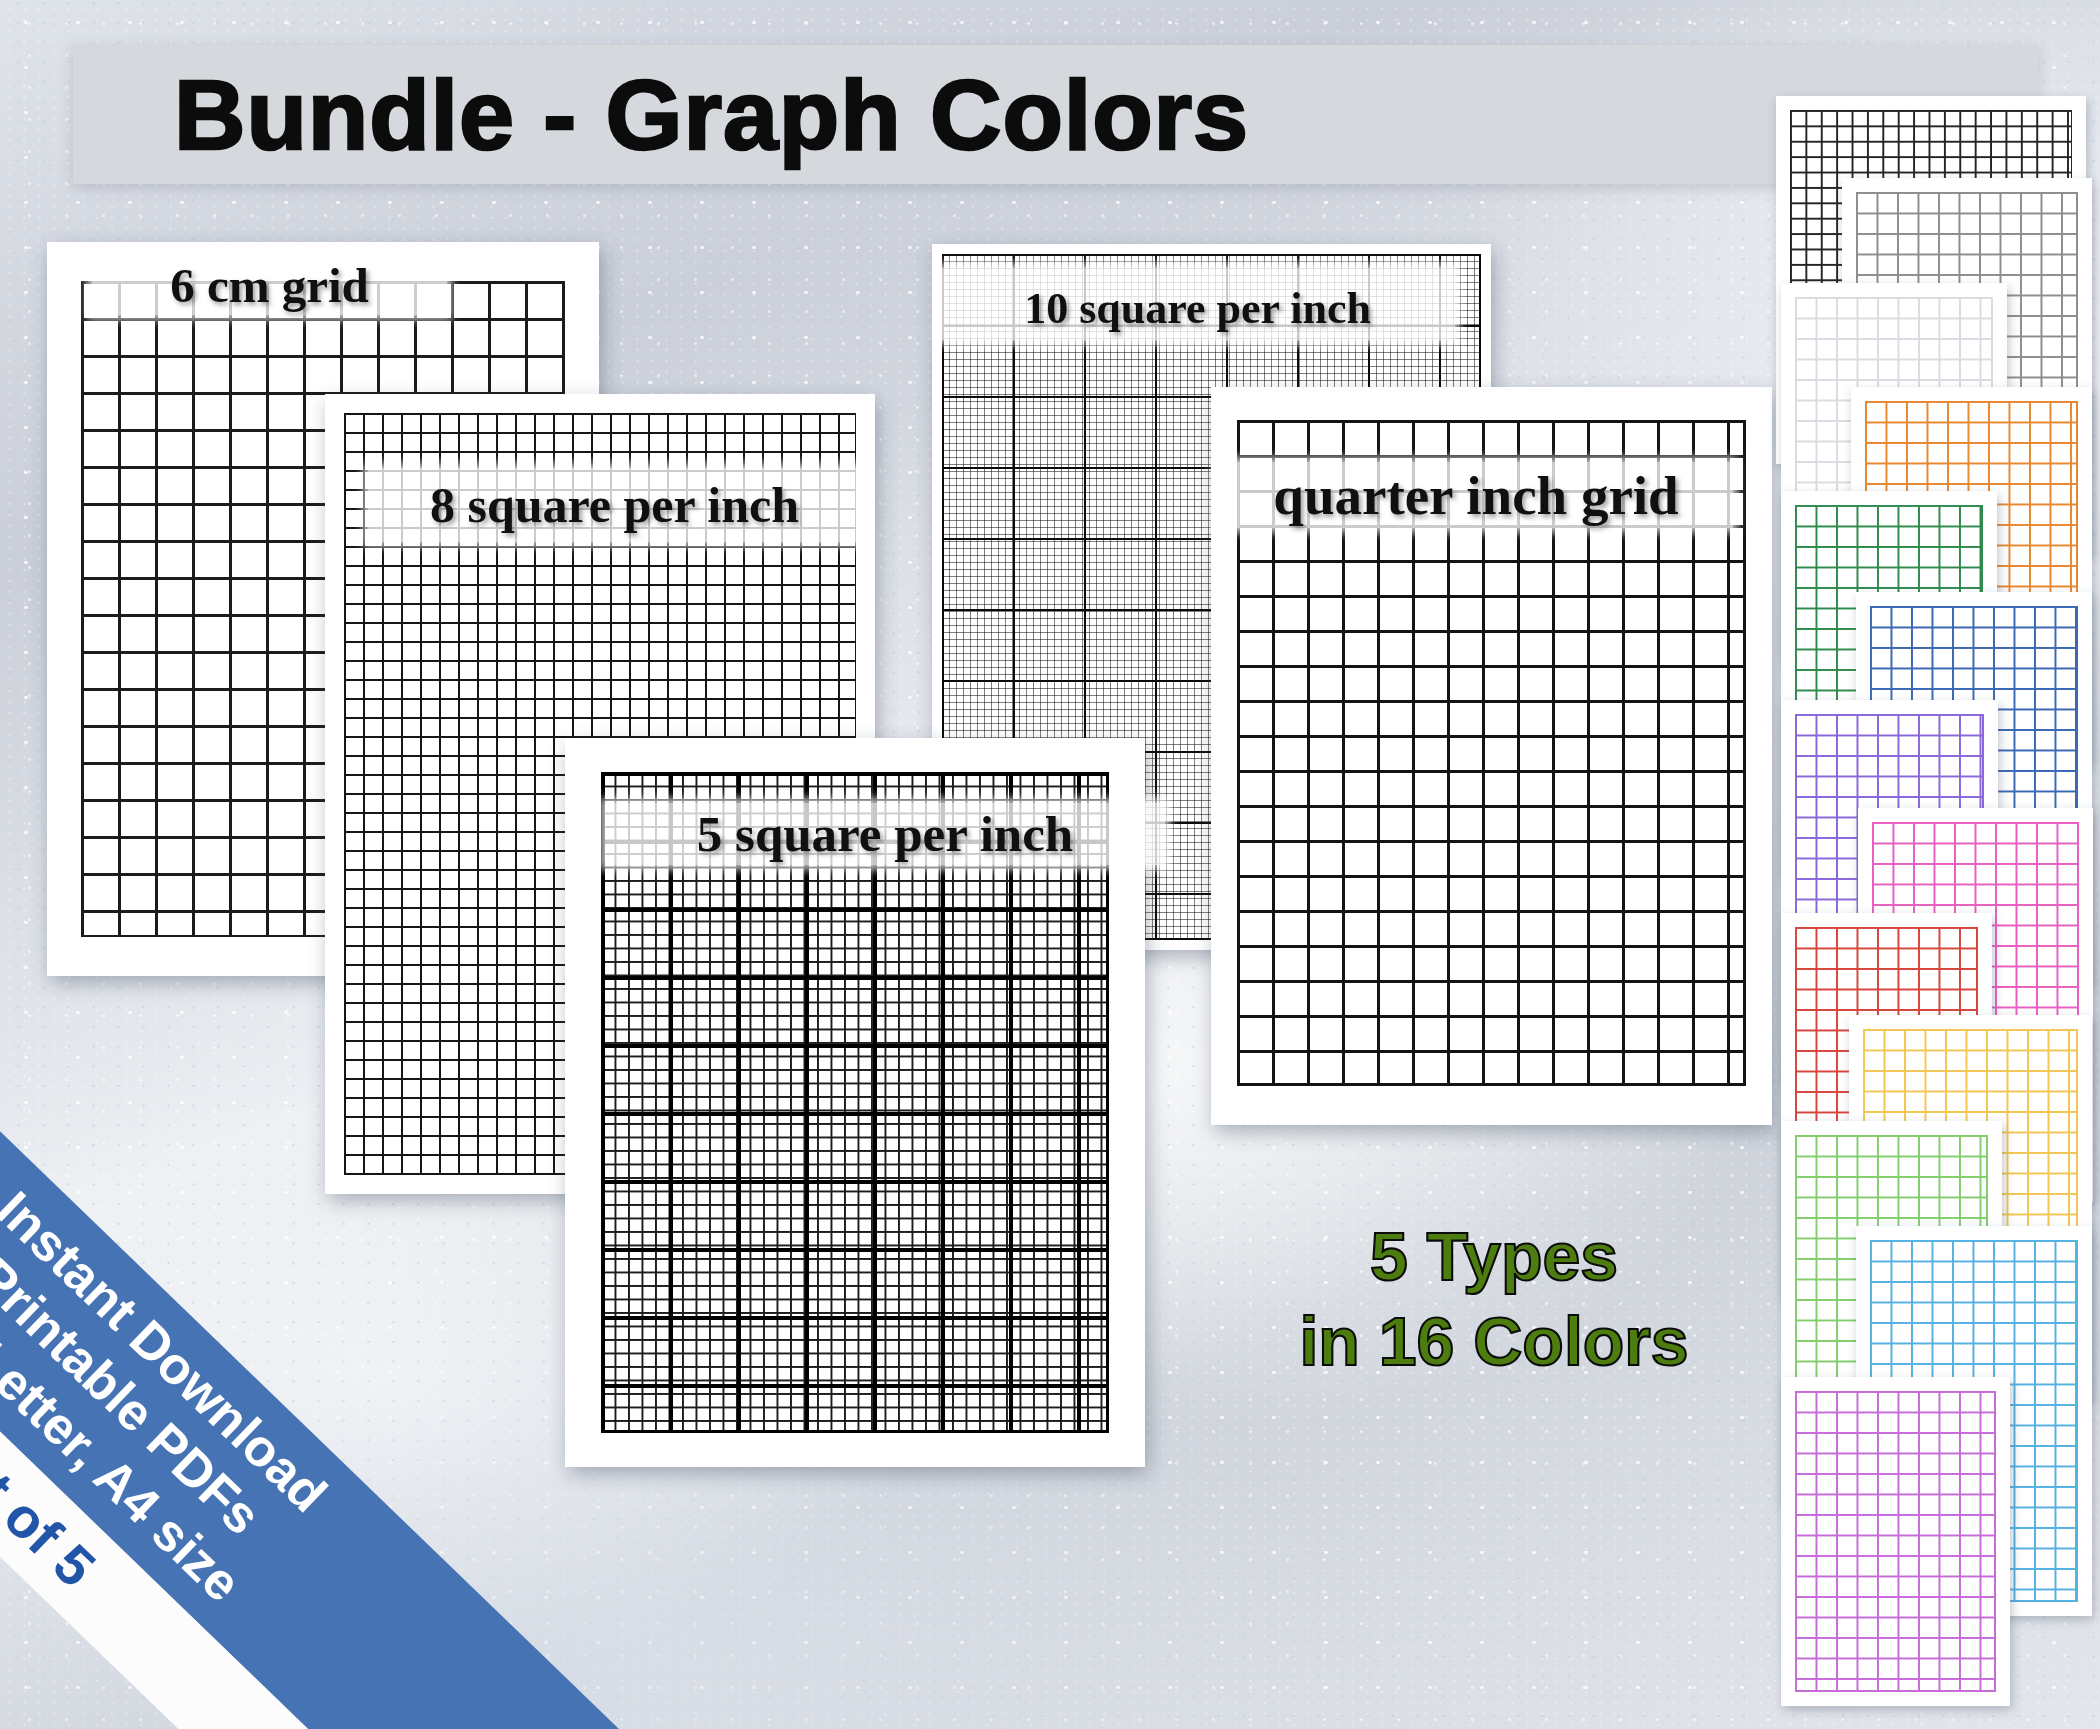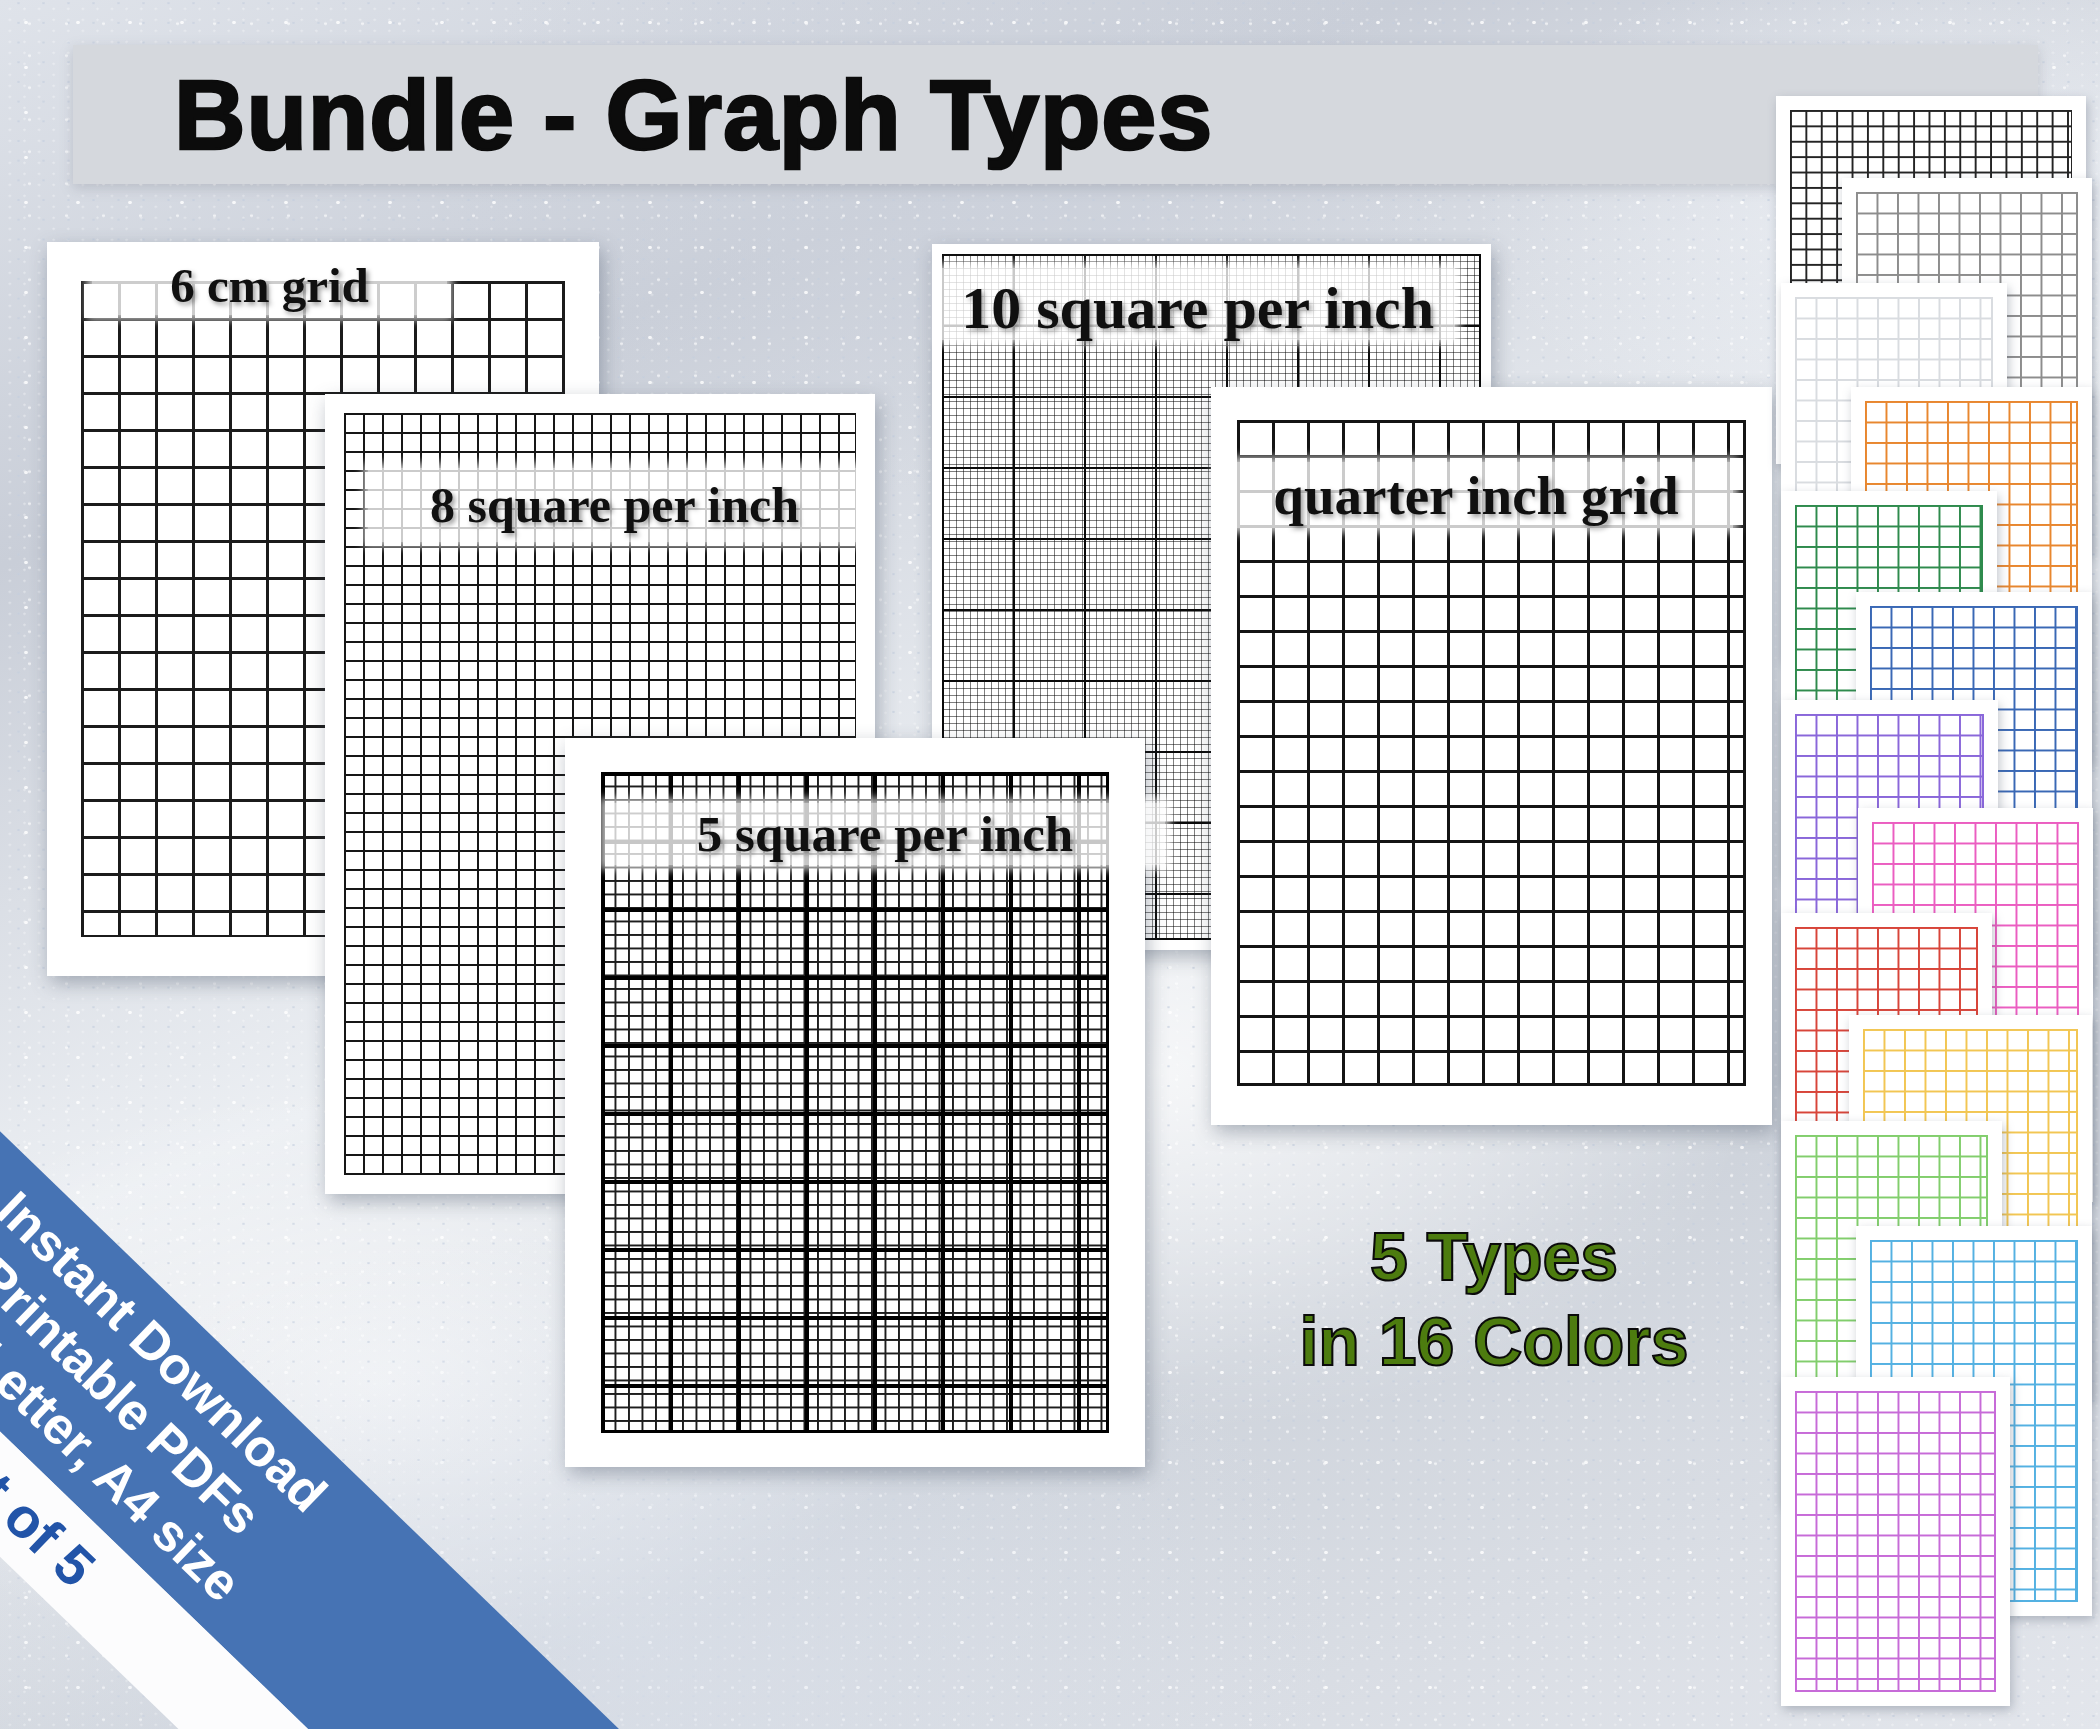--- a/index.html
+++ b/index.html
@@ -61,21 +61,21 @@
   
   .p2{left:325px;top:394px;width:550px;height:800px;z-index:4;}
   .p2 .grid{inset:19px;--g:#161616;--lw:1.7px;--cell:19px;}
   .p2 .band{left:43px;top:74px;width:493px;height:74px;}
   .p2 .band span{font-size:50px;}
   
   .p3{left:932px;top:244px;width:559px;height:706px;z-index:5;}
   .p3 .grid{inset:10.3px;--g:rgba(0,0,0,.5);--lw:0.9px;--cell:7px;
             --gM:#0a0a0a;--lwM:2.1px;--cellM:71px;}
   .p3 .band{left:8.6px;top:24px;width:514px;height:72px;}
-  .p3 .band span{font-size:60px;margin-top:8px;}
+  .p3 .band span{font-size:44px;margin-top:8px;}
   
   .p4{left:1211px;top:387px;width:561px;height:738px;z-index:6;}
   .p4 .grid{inset:33px 26px 39px 26px;--g:#141414;--lw:3px;--cell:35px;}
   .p4 .band{left:8px;top:75px;width:514px;height:66px;}
   .p4 .band span{font-size:55px;}
   
   .p5{left:565px;top:738px;width:580px;height:729px;z-index:7;}
   .p5 .grid{inset:34px 36px;--g:#1d1d1d;--lw:1.7px;--cell:13.5px;
             --gM:#000;--lwM:3.9px;--cellM:68px;}
   .p5 .band{left:40px;top:65px;width:560px;height:62px;}
@@ -119,21 +119,21 @@
   .ribbon-white{height:90px;background:#fcfcfd;}
   .ribbon-white .tag{display:block;width:1490px;text-align:center;font-size:56px;
     line-height:90px;font-weight:bold;white-space:nowrap;}
 </style>
 </head>
 <body>
 
 <div class="bg"></div>
 
 <div class="banner" style="background: rgb(213, 216, 221);">
-  <h1>Bundle - Graph Types</h1>
+  <h1>Bundle - Graph Colors</h1>
 </div>
 
 <div class="paper p1">
   <div class="grid simple-grid"></div>
   <div class="band">
     <span>6 cm grid</span>
   </div>
 </div>
 
 <div class="paper p2">

